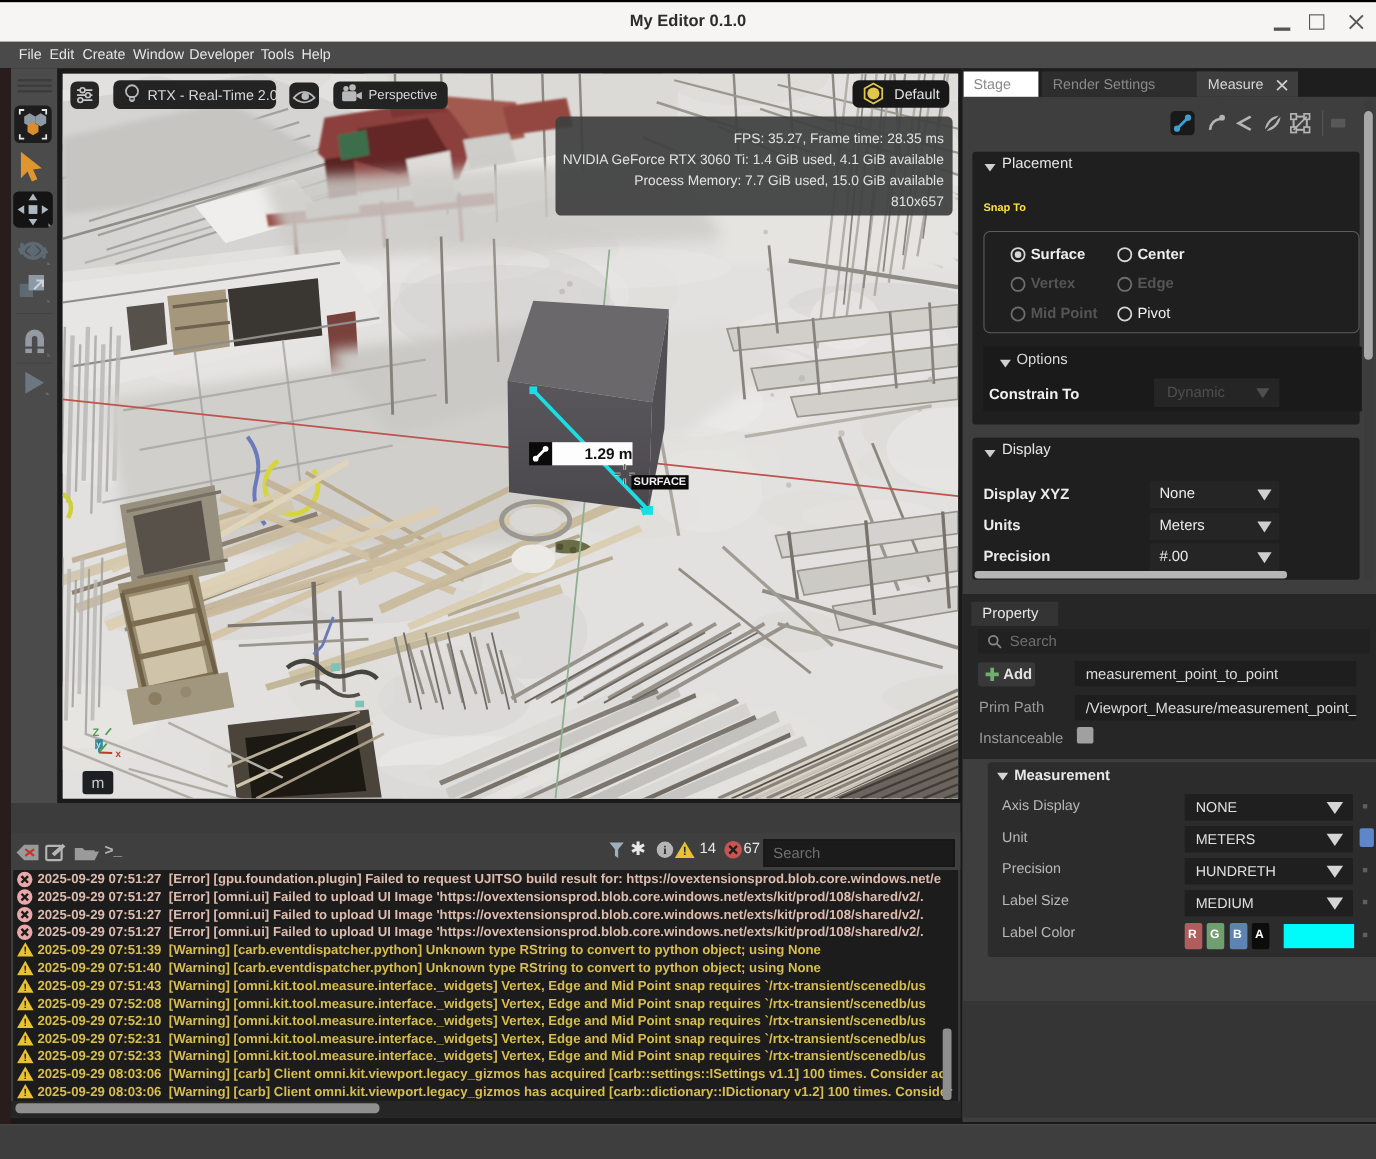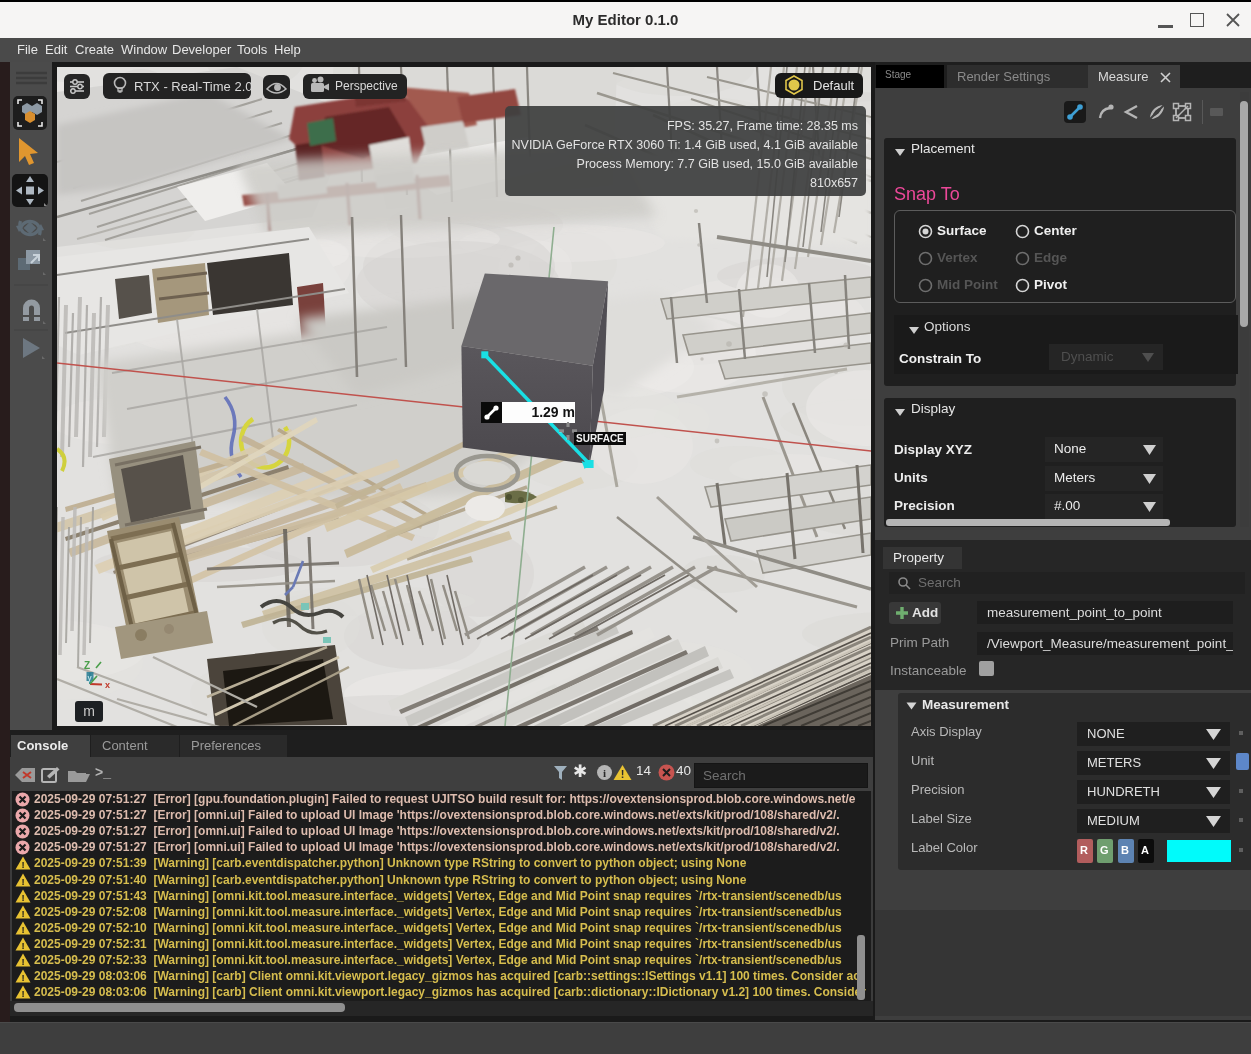--- a/index.html
+++ b/index.html
@@ -566,21 +566,21 @@
       <div class="lbl" style="right:8px;top:13px;">FPS: 35.27, Frame time: 28.35 ms</div>
       <div class="lbl" style="right:8px;top:32px;">NVIDIA GeForce RTX 3060 Ti: 1.4 GiB used, 4.1 GiB available</div>
       <div class="lbl" style="right:8px;top:51px;">Process Memory: 7.7 GiB used, 15.0 GiB available</div>
       <div class="lbl" style="right:8px;top:70px;">810x657</div>
     </div>
   </div>
 
   <div class="abs" style="left:875px;top:62px;width:376px;height:958px;background:#3e3e3e;" id="rightpanel">
 
     <div class="abs" style="left:0;top:0;width:376px;height:26px;background:#1e1e1e;">
-      <div class="abs" style="left:1px;top:3px;width:68px;height:23px;background:#000000;color:#8a8a8a;font-size:10px;">
+      <div class="abs" style="left:1px;top:3px;width:68px;height:23px;background:#ffffff;color:#8a8a8a;font-size:13px;">
           <span class="lbl" style="left:9px;top:4px;">Stage</span>
         </div>
       <div class="abs" style="left:72px;top:3px;width:162px;height:23px;background:#2d2d2d;color:#8a8a8a;font-size:13px;">
           <span class="lbl" style="left:10px;top:4px;">Render Settings</span>
         </div>
       <div class="abs" style="left:213px;top:3px;width:92px;height:23px;background:#3e3e3e;color:#d8d8d8;font-size:13px;">
         <span class="lbl" style="left:10px;top:4px;">Measure</span>
         <svg width="11" height="11" style="position:absolute;left:72px;top:7px;">
             <path d="M1 1 L10 10 M10 1 L1 10" stroke="#cfcfcf" stroke-width="1.6"></path>
           </svg>
@@ -618,21 +618,21 @@
       <svg class="abs" style="left:334px;top:17px;" width="16" height="14" opacity="0.35">
           <rect x="1" y="3" width="13" height="8" rx="1" fill="#888"></rect>
         </svg>
     </div>
 
     <div class="abs" style="left:9px;top:76px;width:352px;height:248px;background:#1f1f1f;border-radius:3px;">
       <svg class="abs" style="left:10px;top:9px;" width="12" height="10">
           <path d="M1 2 h10 l-5 7 z" fill="#cfcfcf"></path>
         </svg>
       <span class="lbl" style="left:27px;top:3px;color:#e5e5e5;font-size:13.5px;">Placement</span>
-      <span class="lbl" style="left:10px;top:46px;color:#ec4899;font-size:18px;font-weight:normal;">Snap To</span>
+      <span class="lbl" style="left:10px;top:46px;color:#fde047;font-size:10px;font-weight:bold;">Snap To</span>
       <div class="abs" style="left:10px;top:72px;width:342px;height:93px;border:1px solid #5c5c5c;border-radius:6px;">
 
         <svg class="abs" style="left:23px;top:13px;" width="15" height="15">
             <circle cx="7.5" cy="7.5" r="6" fill="none" stroke="#d5d5d5" stroke-width="1.6"></circle>
             <circle cx="7.5" cy="7.5" r="3" fill="#d5d5d5"></circle>
           </svg>
         <span class="lbl" style="left:42px;top:12px;color:#efefef;font-size:13.5px;font-weight:bold;">Surface</span>
         <svg class="abs" style="left:120px;top:13px;" width="15" height="15">
             <circle cx="7.5" cy="7.5" r="6" fill="none" stroke="#d5d5d5" stroke-width="1.6"></circle>
           </svg>
@@ -647,21 +647,21 @@
           </svg>
         <span class="lbl" style="left:139px;top:39px;color:#555;font-size:13.5px;font-weight:bold;">Edge</span>
 
         <svg class="abs" style="left:23px;top:67px;" width="15" height="15">
             <circle cx="7.5" cy="7.5" r="6" fill="none" stroke="#6e6e6e" stroke-width="1.6"></circle>
           </svg>
         <span class="lbl" style="left:42px;top:66px;color:#555;font-size:13.5px;font-weight:bold;">Mid Point</span>
         <svg class="abs" style="left:120px;top:67px;" width="15" height="15">
             <circle cx="7.5" cy="7.5" r="6" fill="none" stroke="#d5d5d5" stroke-width="1.6"></circle>
           </svg>
-        <span class="lbl" style="left:139px;top:66px;color:#efefef;font-size:13.5px;font-weight:bold;">Pivot</span>
+        <span class="lbl" style="left:139px;top:66px;color:#efefef;font-size:13.5px;font-weight:normal;">Pivot</span>
       </div>
 
       <div class="abs" style="left:10px;top:177px;width:344px;height:59px;background:#1a1a1a;">
         <svg class="abs" style="left:14px;top:10px;" width="12" height="10">
             <path d="M1 2 h10 l-5 7 z" fill="#cfcfcf"></path>
           </svg>
         <span class="lbl" style="left:30px;top:4px;color:#dadada;font-size:13.5px;">Options</span>
         <span class="lbl" style="left:5px;top:36px;color:#f0f0f0;font-size:13.5px;font-weight:bold;">Constrain To</span>
         <div class="abs" style="left:155px;top:29px;width:114px;height:26px;background:#252525;">
           <span class="lbl" style="left:12px;top:5px;color:#4f4f4f;font-size:13.5px;">Dynamic</span>
@@ -791,31 +791,20 @@
       <span class="lbl" style="left:24px;top:7px;color:#e3e3e3;font-size:13.5px;font-weight:bold;">Raw USD Properties</span>
     </div>
     <div class="abs" style="left:0;top:848px;width:376px;height:106px;background:#353535;"></div>
 
     <div class="abs" style="left:365px;top:30px;width:9px;height:435px;background:#3c3c3c;"></div>
     <div class="abs" style="left:365px;top:39px;width:8px;height:226px;background:#a8a8a8;border-radius:4px;"></div>
   </div>
 
   <div class="abs" style="left:10px;top:730px;width:863px;height:286px;background:#3c3c3c;" id="console">
 
-    <div class="abs" style="left:0;top:0;width:863px;height:27px;background:#1e1e1e;">
-      <div class="abs" style="left:1px;top:5px;width:79px;height:22px;background:#3f3f3f;color:#ececec;font-size:13px;font-weight:bold;">
-          <span class="lbl" style="left:6px;top:3px;">Console</span>
-        </div>
-      <div class="abs" style="left:81px;top:5px;width:88px;height:22px;background:#2a2a2a;color:#9a9a9a;font-size:13px;">
-          <span class="lbl" style="left:11px;top:3px;">Content</span>
-        </div>
-      <div class="abs" style="left:170px;top:5px;width:107px;height:22px;background:#2a2a2a;color:#9a9a9a;font-size:13px;">
-          <span class="lbl" style="left:11px;top:3px;">Preferences</span>
-        </div>
-    </div>
 
     <div class="abs" style="left:0;top:27px;width:863px;height:34px;background:#3f3f3f;">
       <svg class="abs" style="left:4px;top:9px;" width="22" height="18">
           <path d="M1 9 l7-7 h13 v14 h-13 z" fill="#9a9a9a"></path>
           <path d="M9 6 l8 6 M17 6 l-8 6" stroke="#c0392b" stroke-width="2"></path>
         </svg>
       <svg class="abs" style="left:31px;top:9px;" width="20" height="18">
           <rect x="1" y="3" width="14" height="13" rx="1.5" fill="none" stroke="#b5b5b5" stroke-width="2"></rect>
           <path d="M6 10 l10 -9 2.5 2.5 -10 9 z" fill="#b5b5b5"></path>
         </svg>
@@ -834,21 +823,21 @@
         </svg>
       <svg class="abs" style="left:603px;top:7px;" width="19" height="17">
           <path d="M9.5 1 L18.5 16 H0.5 z" fill="#e8c232"></path>
           <text x="9.5" y="13.5" text-anchor="middle" fill="#2a2a2a" font-size="11" font-weight="bold">!</text>
         </svg>
       <span class="lbl" style="left:626px;top:6px;color:#e8e8e8;font-size:13.5px;">14</span>
       <svg class="abs" style="left:648px;top:7px;" width="17" height="17">
           <circle cx="8.5" cy="8.5" r="8" fill="#c75450"></circle>
           <path d="M5 5 l7 7 M12 5 l-7 7" stroke="#1d1d1d" stroke-width="2"></path>
         </svg>
-      <span class="lbl" style="left:666px;top:6px;color:#e8e8e8;font-size:13.5px;">40</span>
+      <span class="lbl" style="left:666px;top:6px;color:#e8e8e8;font-size:13.5px;">67</span>
       <div class="abs" style="left:684px;top:6px;width:174px;height:25px;background:#1b1b1b;border:1px solid #151515;">
         <span class="lbl" style="left:8px;top:4px;color:#707070;font-size:13.5px;">Search</span>
       </div>
     </div>
 
     <div class="abs" style="left:2px;top:61px;width:859px;height:210px;background:#1c1c1c;overflow:hidden;font-size:12px;" id="logarea">
       <div class="lbl" style="left:22px;top:1px;color:#ddbcae;font-weight:bold;">2025-09-29 07:51:27&nbsp;&nbsp;[Error] [gpu.foundation.plugin] Failed to request UJITSO build result for: https://ovextensionsprod.blob.core.windows.net/e</div>
       <svg class="abs" style="left:3px;top:1px;" width="15" height="15">
           <circle cx="7.5" cy="7.5" r="7" fill="#eba8ab"></circle>
           <path d="M4.5 4.5 l6 6 M10.5 4.5 l-6 6" stroke="#1c1c1c" stroke-width="2.2"></path>

